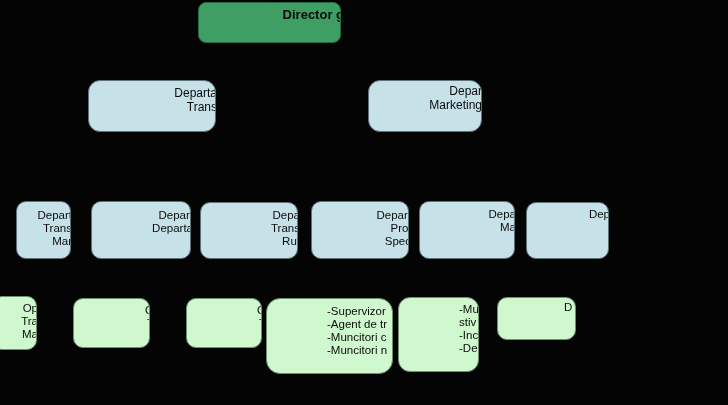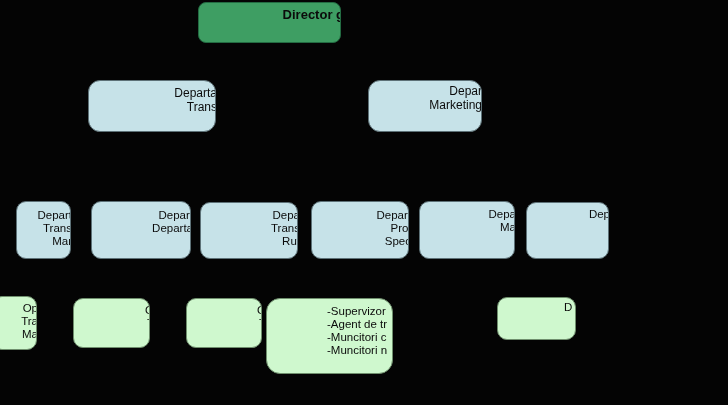--- a/index.html
+++ b/index.html
@@ -145,20 +145,28 @@
 
   <div class="node staff row4" id="n-g4">
     <div class="txt l">
       <div>-Supervizor</div>
       <div>-Agent de tr</div>
       <div>-Muncitori c</div>
       <div>-Muncitori n</div>
     </div>
   </div>
 
+  <div class="node staff row4" id="n-g5">
+    <div class="txt l">
+      <div>-Mu</div>
+      <div>stiv</div>
+      <div>-Inc</div>
+      <div>-De</div>
+    </div>
+  </div>
 
   <div class="node staff row4" id="n-g6">
     <div class="txt l">
       <div>D</div>
     </div>
   </div>
 
 </div>
 
 </body></html>

